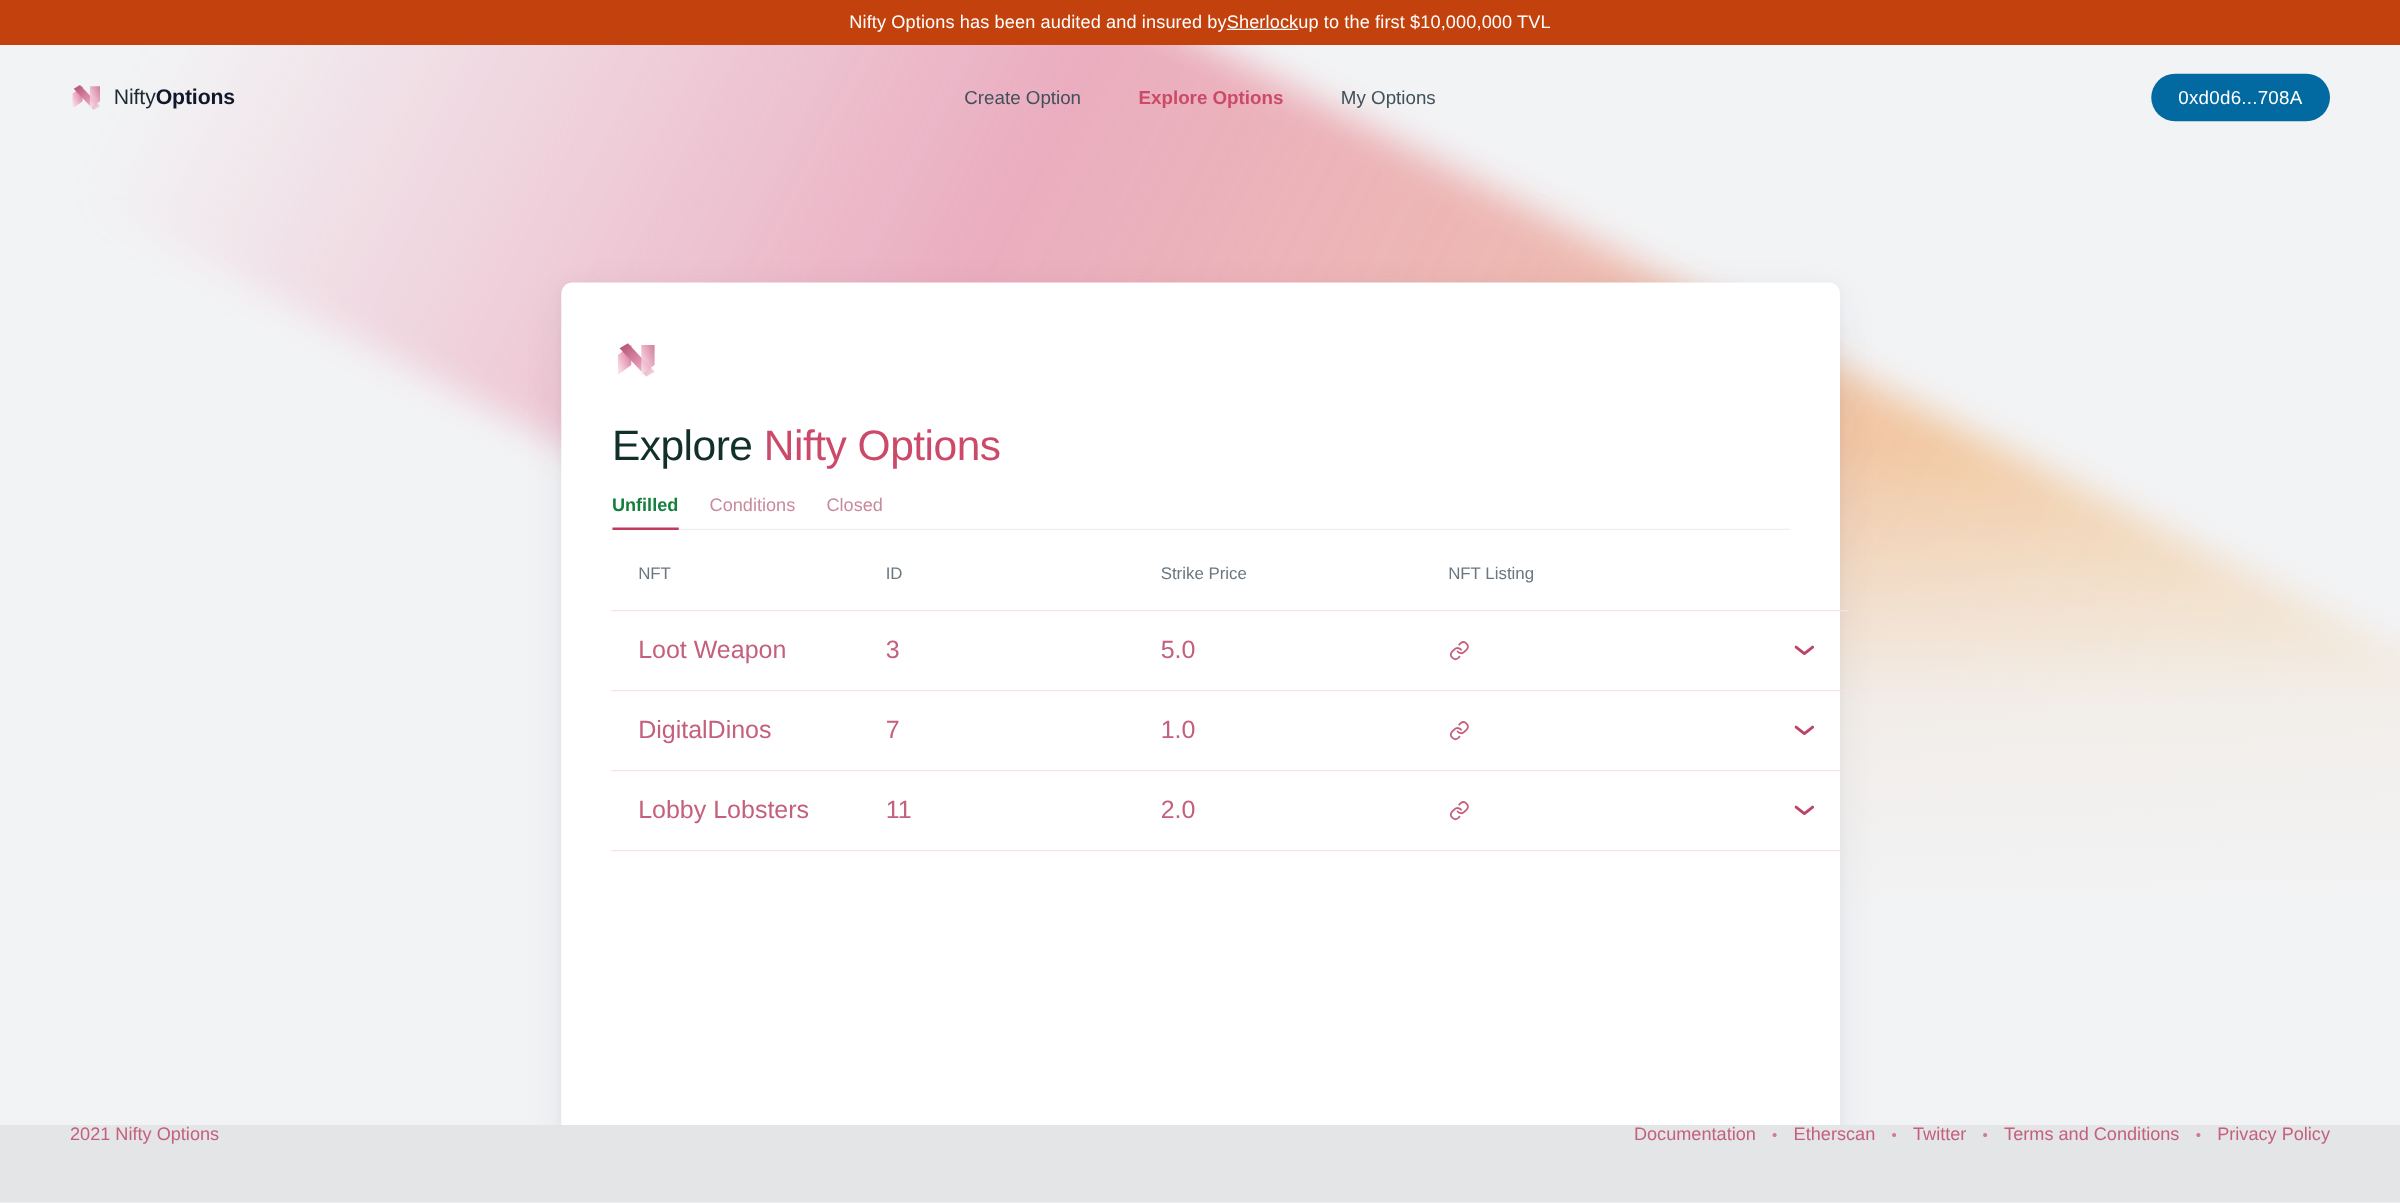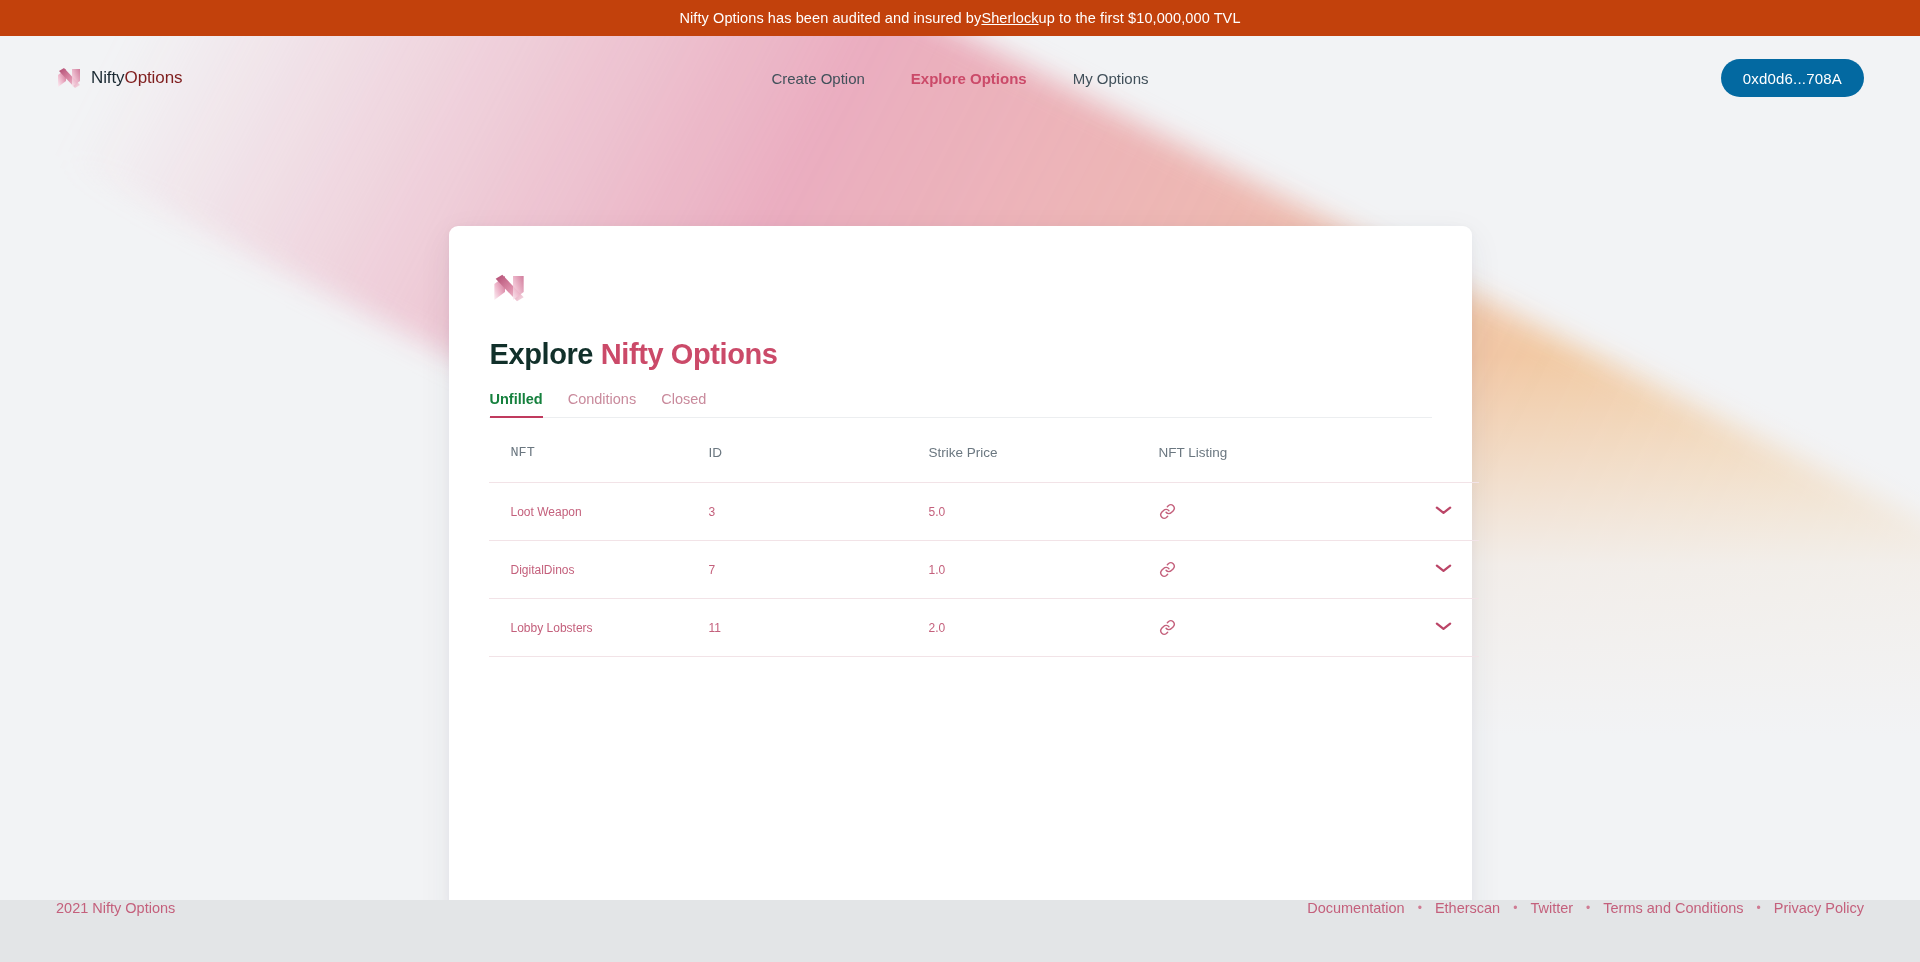--- a/index.html
+++ b/index.html
@@ -81,21 +81,21 @@
   }
   .brand {
     display: flex;
     align-items: center;
     gap: 9px;
     cursor: pointer;
   }
   .brand-mark { width: 26px; height: 24px; display: block; }
   .brand-text { font-size: 17px; color: #1b2a33; letter-spacing: -0.1px; }
   .brand-text b { font-weight: 400; }
-  .brand-text span { font-weight: 400; color: #7f1d1d; }
+  .brand-text span { font-weight: 700; color: #0f172a; }
 
   .nav {
     position: absolute;
     left: 50%;
     transform: translateX(-50%);
     display: flex;
     align-items: center;
     gap: 46px;
   }
   .nav a {
@@ -135,22 +135,22 @@
     width: 1023px;
     height: 700px;
     background: #ffffff;
     border-radius: 9px;
     box-shadow: 0 10px 34px rgba(40,50,70,0.07), 0 2px 8px rgba(40,50,70,0.04);
     padding: 46px 40px 0 40px;
   }
   .card-mark { width: 36px; height: 32px; display: block; margin: 0 0 34px 2px; }
 
   .card-title {
-    font-size: 29px;
-    font-weight: 700;
+    font-size: 34px;
+    font-weight: 400;
     letter-spacing: -0.4px;
     margin: 16px 0 20px 1px;
   }
   .card-title .dark { color: #11302a; }
   .card-title .accent { color: #cb4a69; }
 
   
   .tabs {
     display: flex;
     align-items: flex-end;
@@ -178,32 +178,32 @@
   
   .table { width: 100%; border-collapse: collapse; table-layout: fixed; }
   .table th {
     text-align: left;
     font-size: 13.5px;
     font-weight: 400;
     color: #6b7780;
     padding: 27px 0 22px 0;
   }
   .table td {
-    font-size: 12px;
+    font-size: 20px;
     color: #c4607c;
     padding: 20px 0;
     border-top: 1px solid #f2e3e7;
   }
   .table tbody tr:last-child td { border-bottom: 1px solid #f2e3e7; }
   .col-nft { width: 220px; padding-left: 22px !important; }
   .col-id { width: 220px; }
   .col-strike { width: 230px; }
   .col-listing { width: 200px; }
   .col-chevron { width: 120px; }
-  .table th.col-nft { padding-left: 22px; font-family: Liberation Mono, monospace; }
+  .table th.col-nft { padding-left: 22px; }
 
   .link-icon { display: inline-block; width: 17px; height: 17px; vertical-align: middle; cursor: pointer; }
   .chevron-cell { text-align: right; padding-right: 26px !important; }
   .chevron-icon { display: inline-block; width: 19px; height: 12px; cursor: pointer; }
 
   
   .footer {
     position: absolute;
     bottom: 0;
     left: 0;

